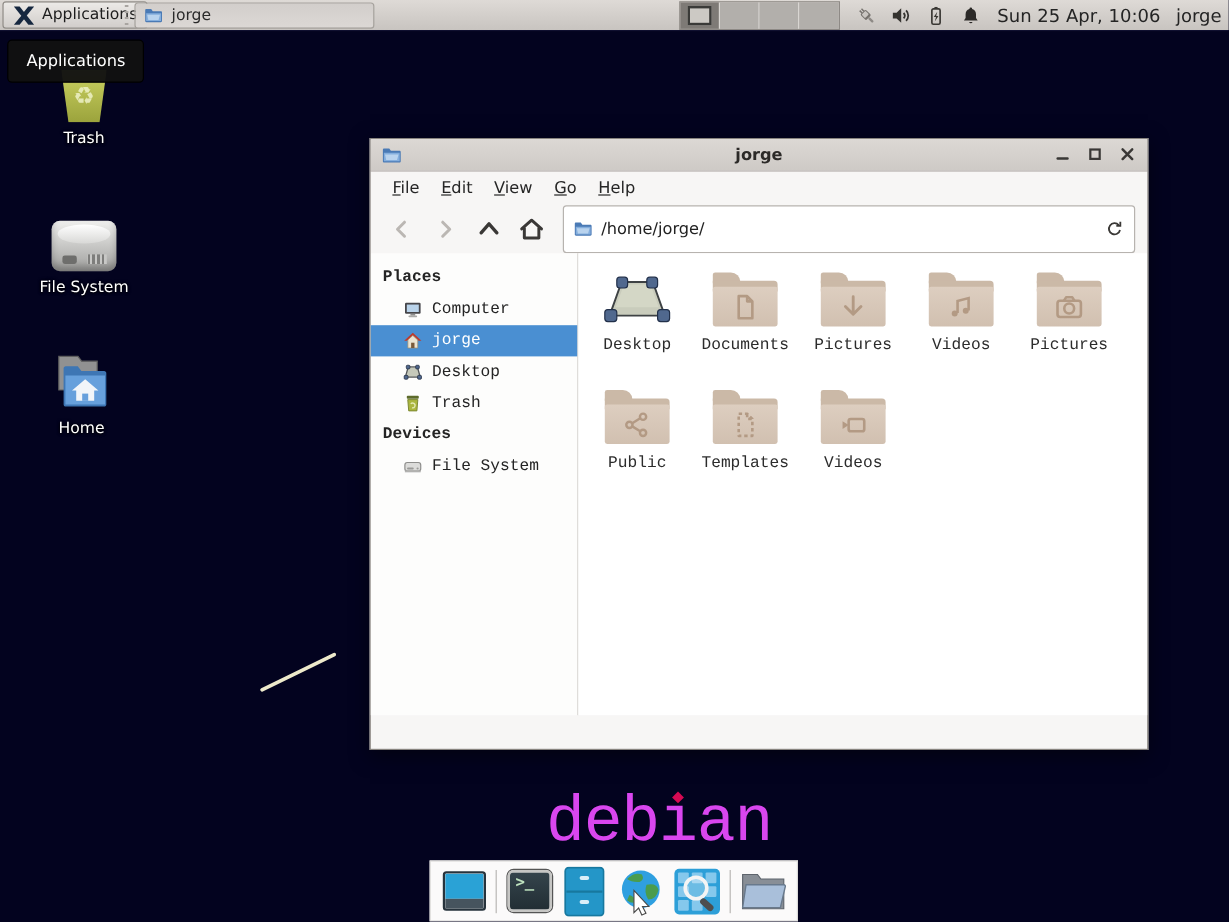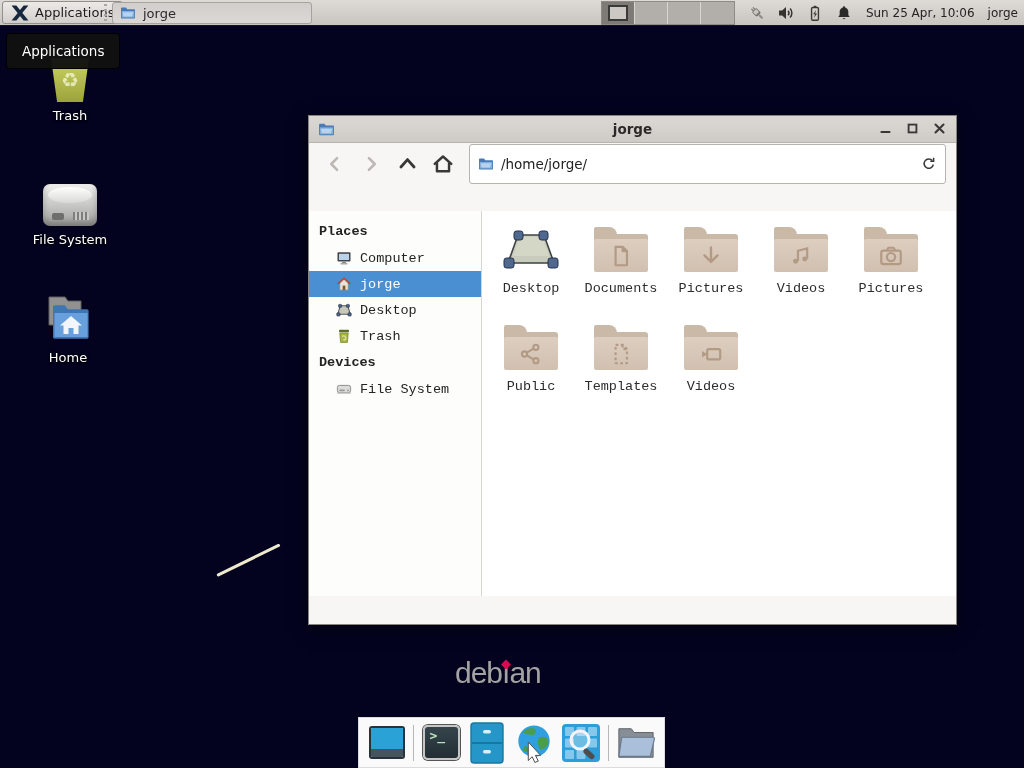--- a/index.html
+++ b/index.html
@@ -43,21 +43,21 @@
   .pager { display:flex; height:24px; border:1px solid #8e8a86; }
   .pager .ws { width:33px; height:100%; background:#b2afab; border-right:1px solid #d9d6d2; position:relative; }
   .pager .ws:last-child { border-right:none; }
   .pager .ws.active { background:#7e7a76; }
   .pager .ws .win {
     position:absolute; left:6px; top:3px; width:20px; height:16px;
     background:#ccc9c4; border:2px solid #3a3a38;
   }
   .tray { display:flex; align-items:center; gap:11px; }
   .tray .ticon { width:18px; height:18px; display:flex; }
-  .clock, .panel-user { font-size:12px; color:#242424; white-space:nowrap; }
+  .clock, .panel-user { font-size:15px; color:#242424; white-space:nowrap; }
 
   
   .tooltip {
     position:absolute; left:6px; top:33px; z-index:60;
     background:rgba(17,17,17,0.96); color:#fff;
     border:1px solid #000; border-radius:4px;
     padding:9px 15px; font-size:13.5px;
   }
 
   
@@ -138,22 +138,22 @@
   .ficon .fr  {
     position:absolute; top:12px; left:0; right:0; bottom:0;
     background:linear-gradient(var(--folder_front,#ddcec0),#d1c0b0);
     border-radius:2px; display:flex; align-items:center; justify-content:center;
   }
   .glyph { width:26px; height:26px; color:var(--folder_glyph,#b39a84); }
 
   
   .debian-logo {
     position:absolute; left:455px; top:656px; z-index:2;
-    font-family:Liberation Sans, sans-serif;
-    font-size:30px; color:#a3a3a3; letter-spacing:-1px;
+    font-family:Liberation Mono, monospace;
+    font-size:54px; color:#d946ef; letter-spacing:-1px;
   }
   .debian-logo .logo-i { position:relative; }
   .debian-logo .logo-i::before {
     content:""; position:absolute; left:50%; top:5px;
     width:7px; height:7px; background:var(--debian_red,#d70a53);
     transform:translateX(-50%) rotate(45deg);
   }
 
   
   .swoosh {
@@ -319,20 +319,27 @@
           </svg>
       </span>
       <span class="wbtn">
         <svg width="13" height="13" viewBox="0 0 12 12">
             <path d="M2.3 2.3 L9.7 9.7 M9.7 2.3 L2.3 9.7" stroke="#393735" stroke-width="1.9" stroke-linecap="round"></path>
           </svg>
       </span>
     </span>
   </div>
 
+  <div class="menubar">
+    <span class="mitem">File</span>
+    <span class="mitem">Edit</span>
+    <span class="mitem">View</span>
+    <span class="mitem">Go</span>
+    <span class="mitem">Help</span>
+  </div>
 
   <div class="toolbar">
     <span class="navbtn disabled">
       <svg width="20" height="20" viewBox="0 0 24 24">
           <path d="M14.5 5 L7.5 12 L14.5 19" fill="none" stroke="currentColor" stroke-width="3" stroke-linecap="round" stroke-linejoin="round"></path>
         </svg>
     </span>
     <span class="navbtn disabled">
       <svg width="20" height="20" viewBox="0 0 24 24">
           <path d="M9.5 5 L16.5 12 L9.5 19" fill="none" stroke="currentColor" stroke-width="3" stroke-linecap="round" stroke-linejoin="round"></path>

